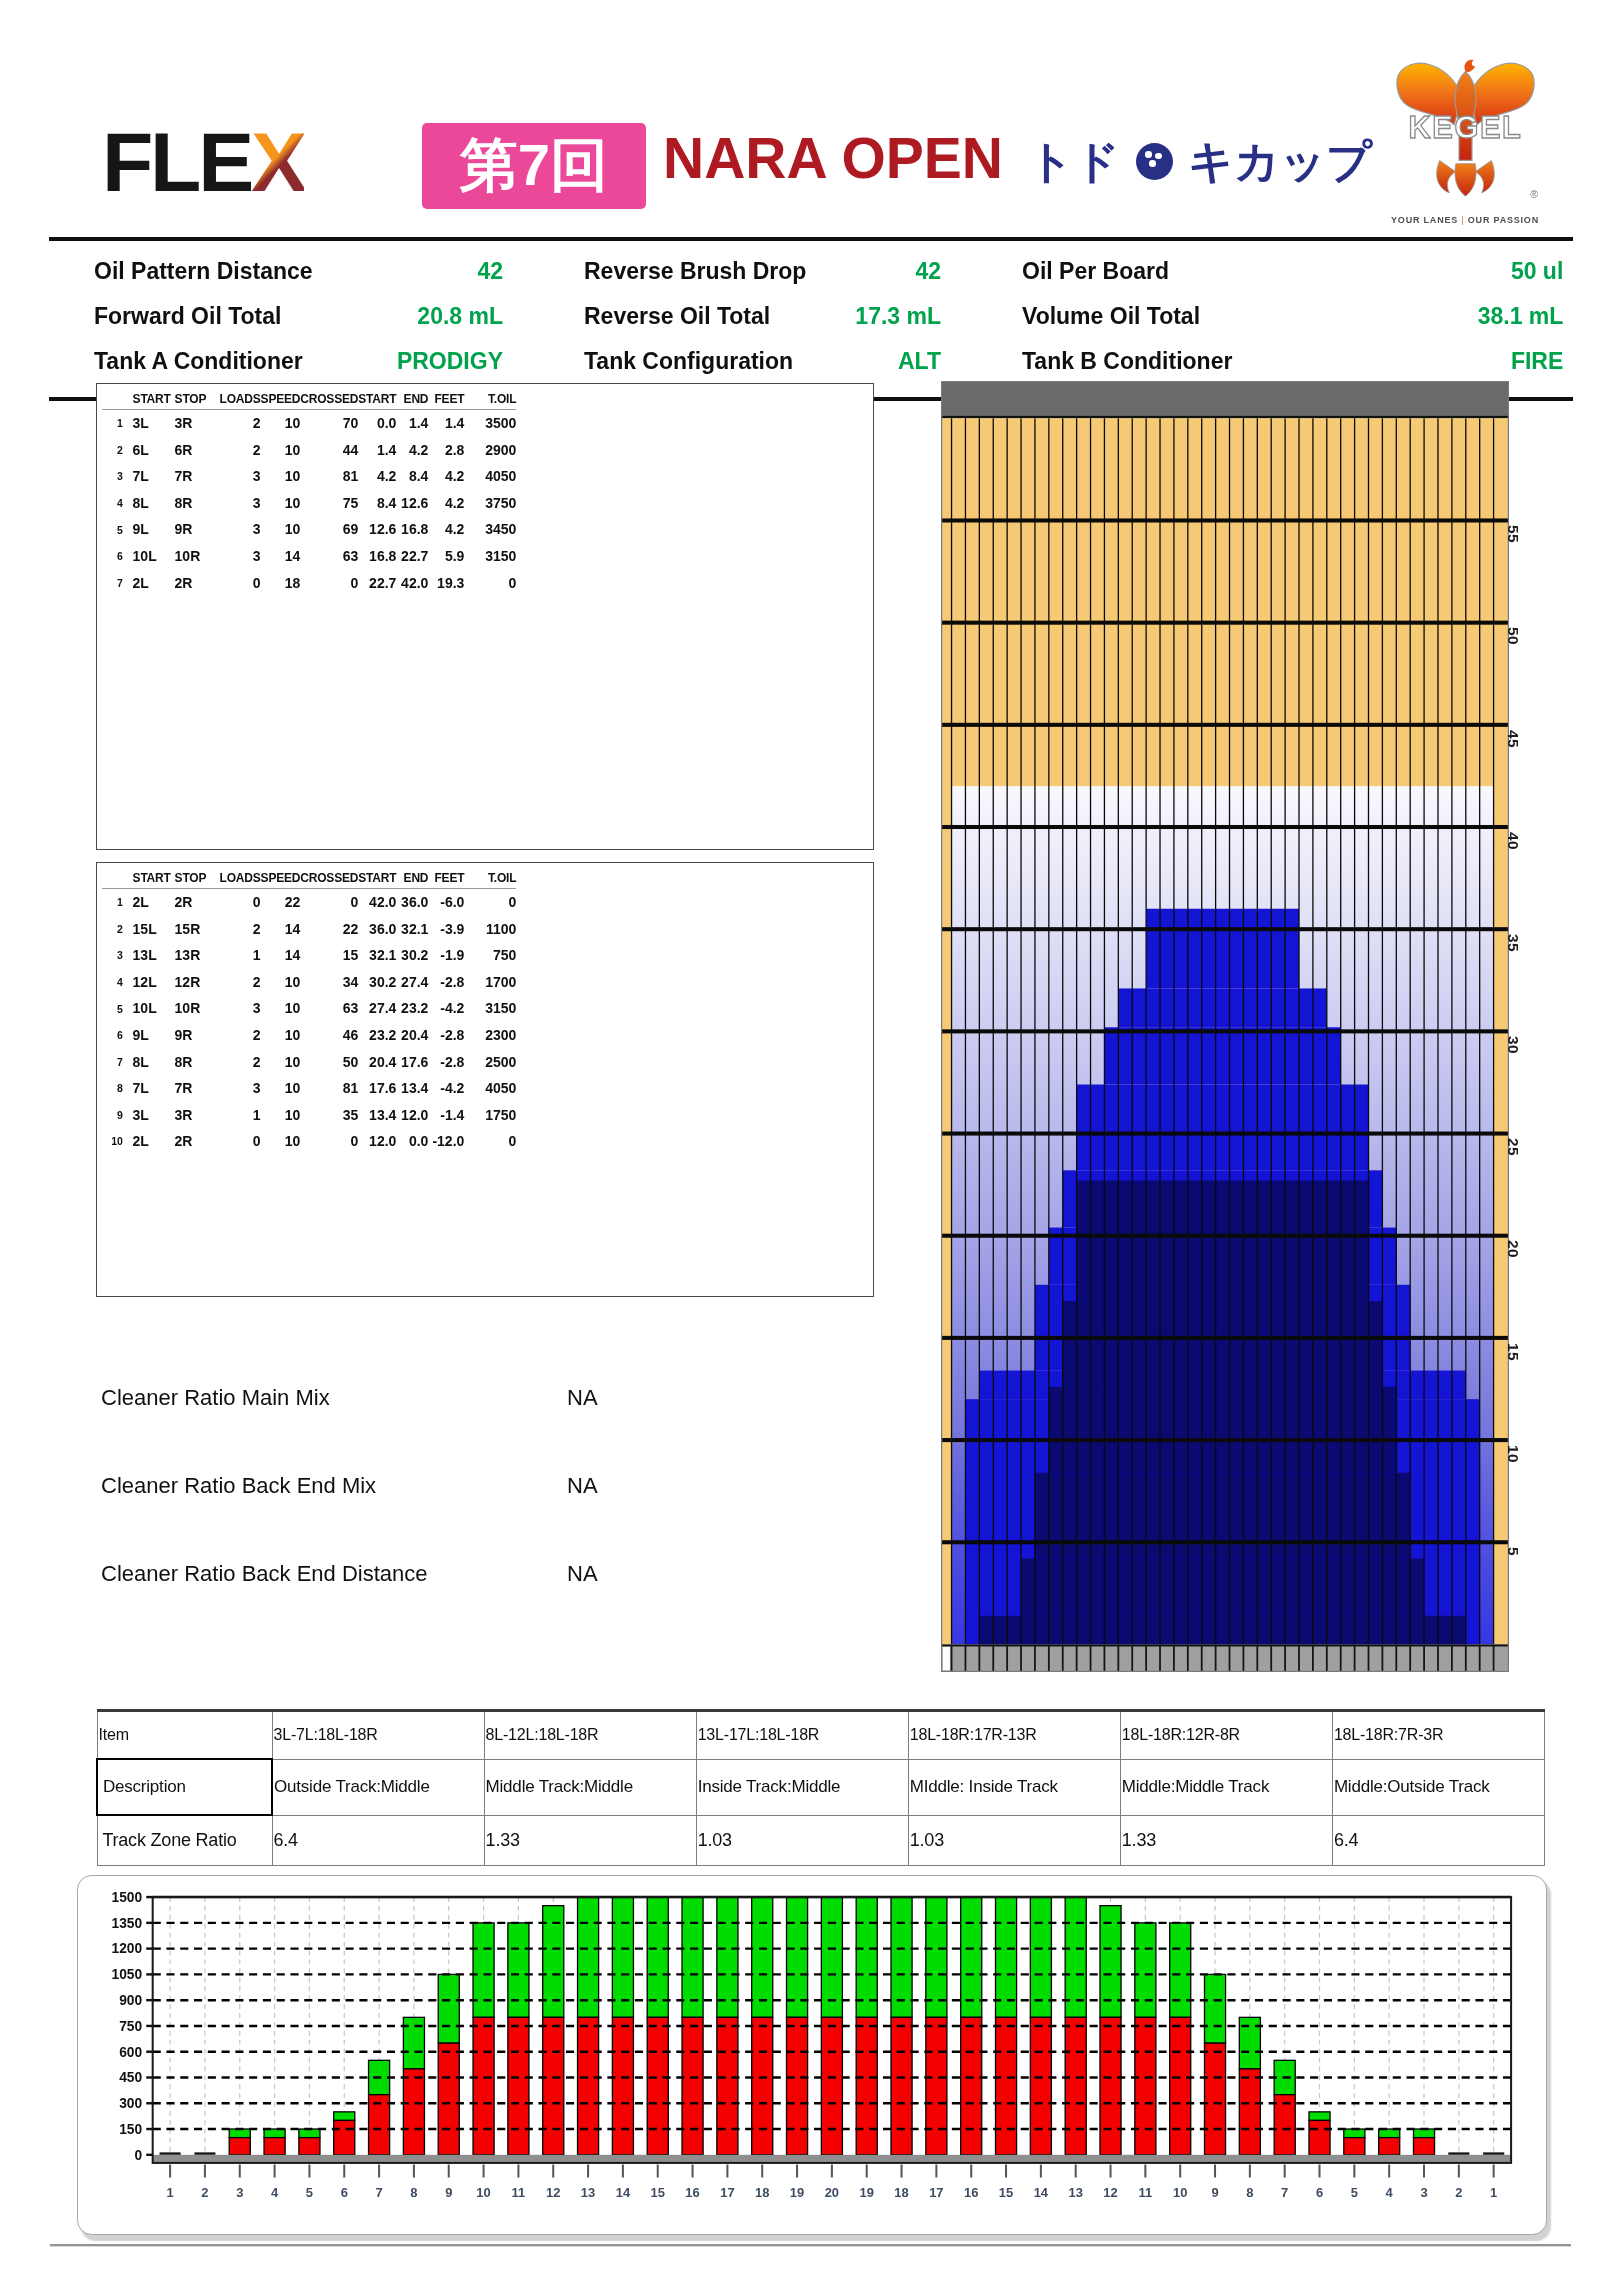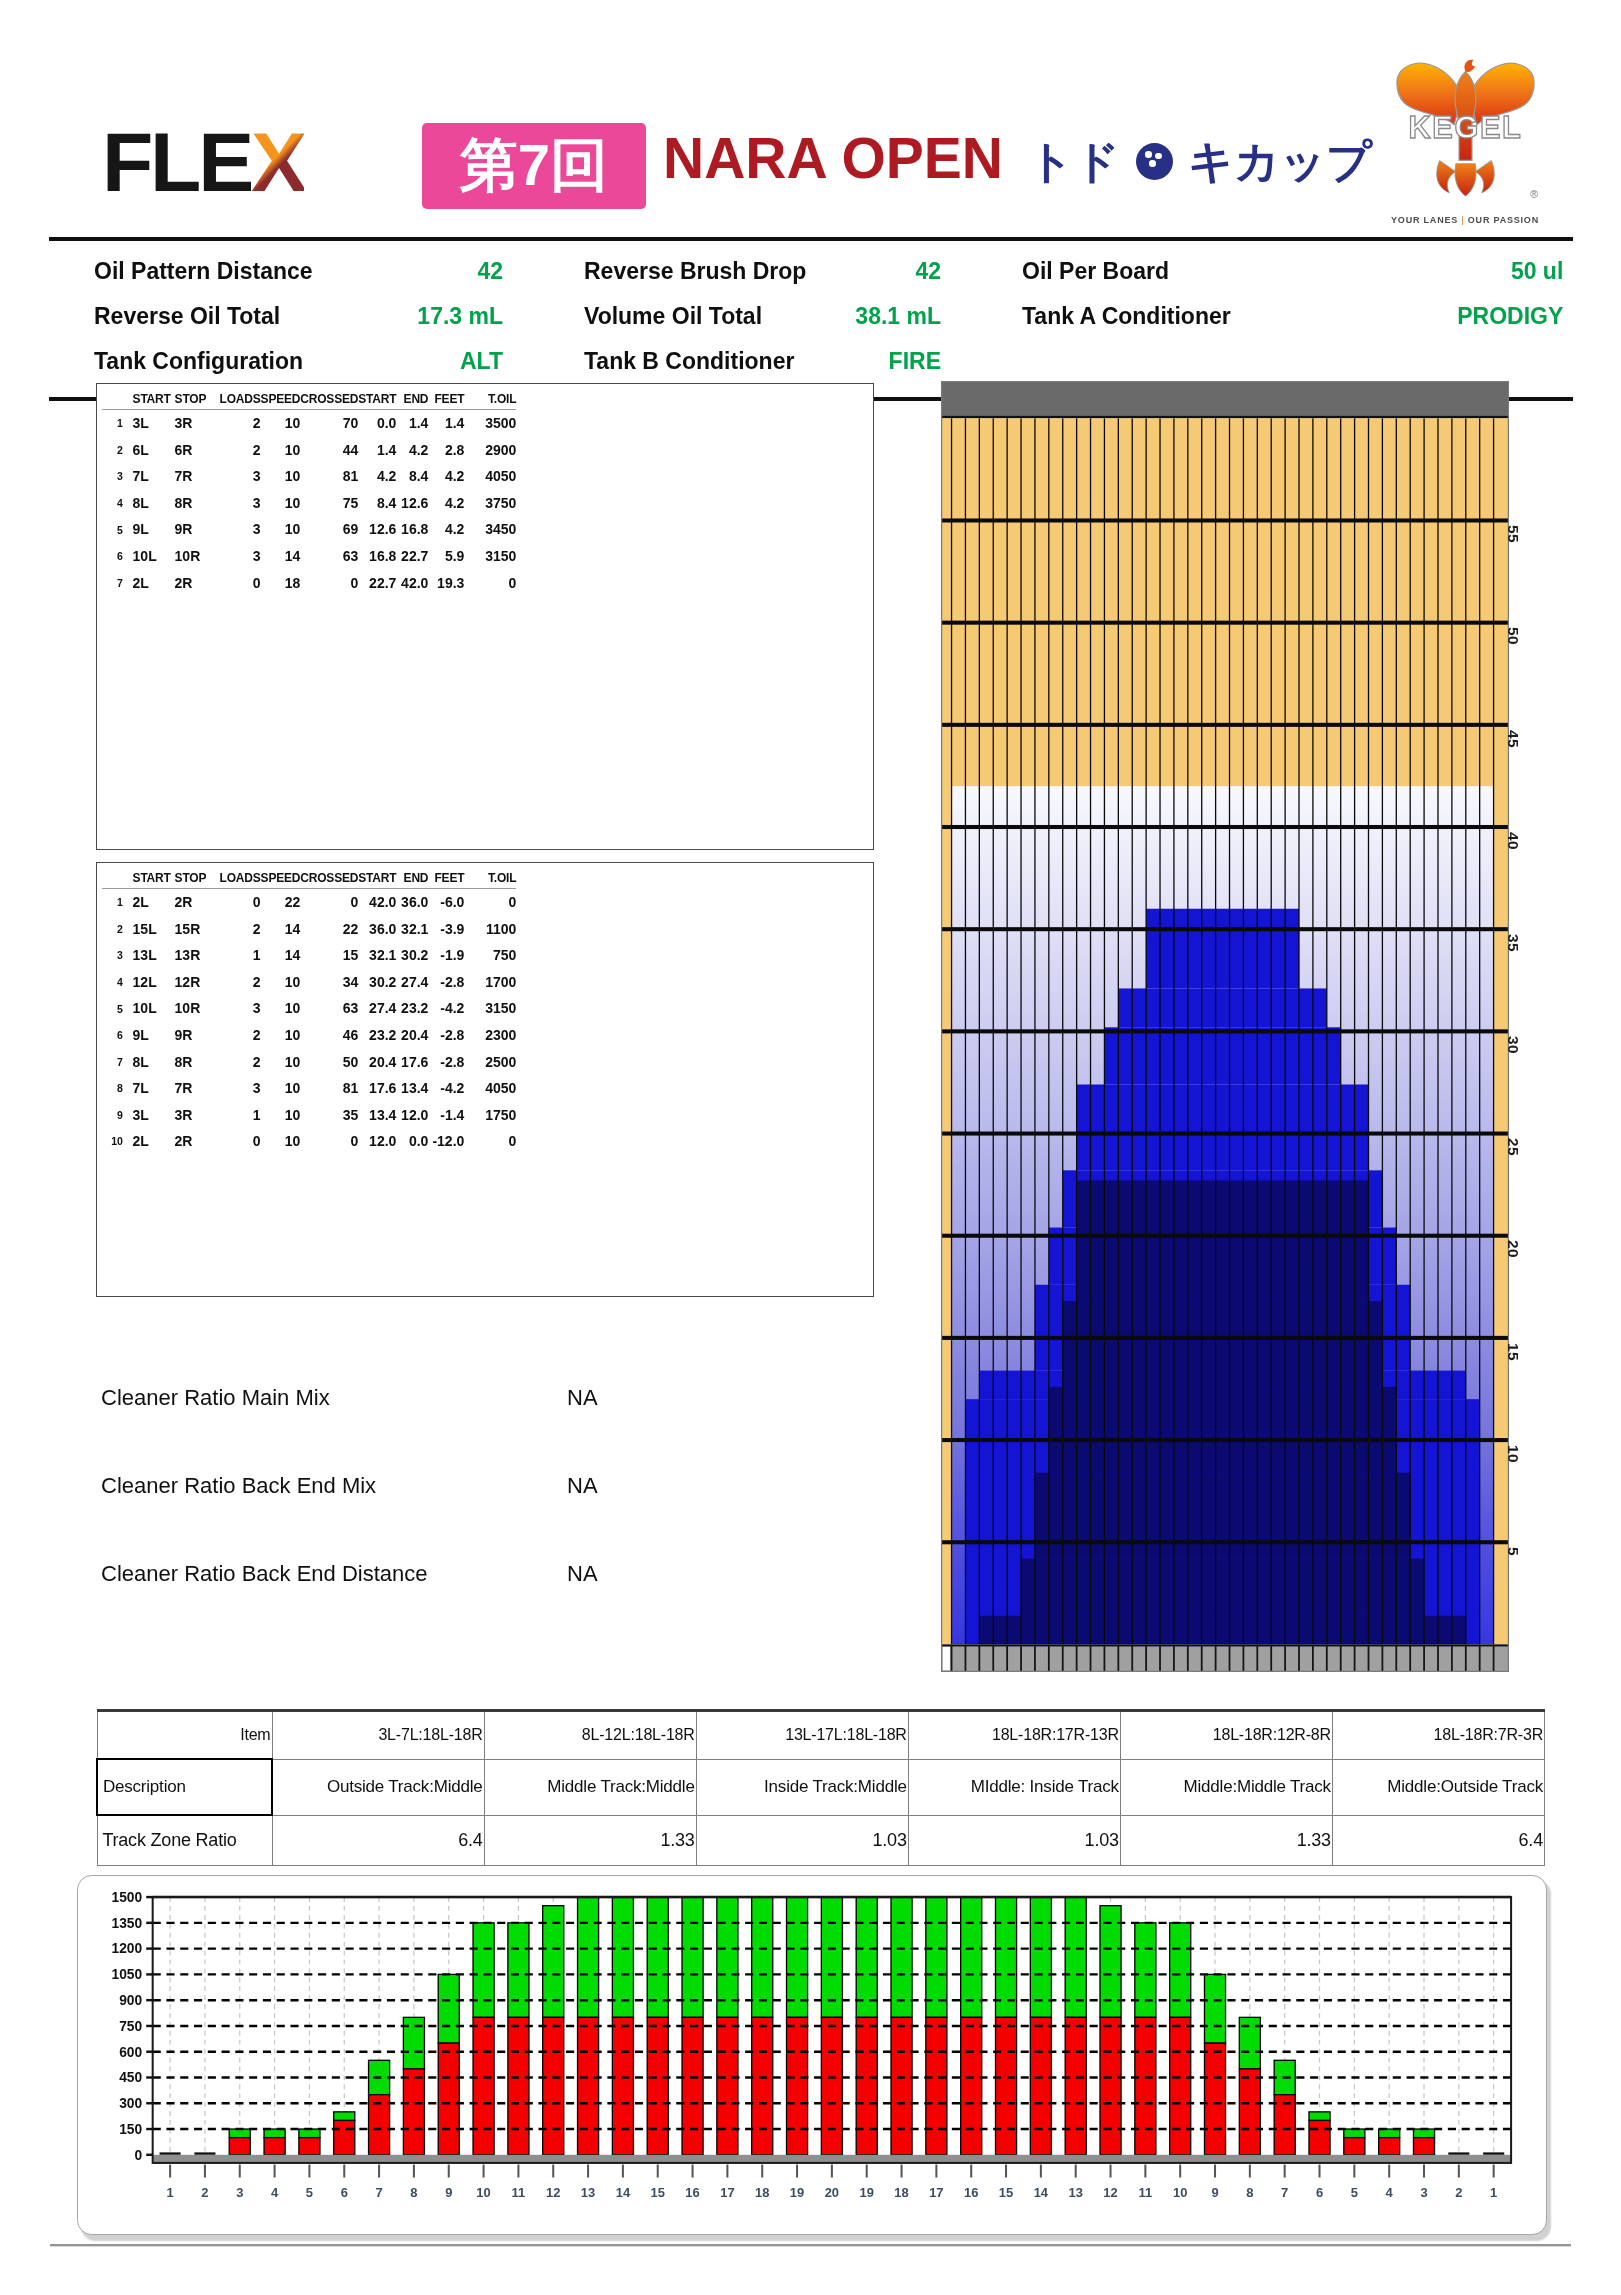--- a/index.html
+++ b/index.html
@@ -49,21 +49,21 @@
   .cleaner .lab{width:466px;}
   .cleaner .val{font-weight:400;}
 
   
   #lane-wrap{position:absolute;left:941px;top:381px;width:568px;height:1291px;}
   #lane-labels{position:absolute;left:1515px;top:0;width:32px;height:1703px;}
   .lane-lab{position:absolute;transform:rotate(90deg);transform-origin:0 0;font-size:15.4px;font-weight:700;color:#1c1c1c;letter-spacing:0.4px;}
 
   
   .track{position:absolute;left:96px;top:1709px;width:1449px;border-collapse:collapse;table-layout:fixed;}
-  .track td{border:1.6px solid #7e7e7e;text-align:right;color:#101010;letter-spacing:-0.2px;background:#fff;}
+  .track td{border:1.6px solid #7e7e7e;text-align:left;color:#101010;letter-spacing:-0.2px;background:#fff;}
   .track tr.hdr td{height:44px;font-size:16px;font-weight:400;border-top:3.2px solid #3a3a3a;}
   .track tr.desc td{height:52px;font-size:17px;font-weight:400;}
   .track tr.ratio td{height:47px;font-size:18px;font-weight:400;}
   .track td.item-col{width:172px;}
   .track td.desc-label{border:2.4px solid #000;text-align:left;padding-left:4.9px;}
   .track td.ratio-label{text-align:left;padding-left:4.9px;}
 
   
   .chart-panel{position:absolute;left:77px;top:1875px;width:1468px;height:358px;background:#fff;border:1.6px solid #a6a6a6;border-radius:14.6px;box-shadow:4px 5.7px 1.6px rgba(0,0,0,0.18);}
   .bottom-rule{position:absolute;left:50px;top:2244px;width:1521px;height:2.4px;background:#949494;border-bottom:1.6px solid #d9d9d9;}
@@ -120,20 +120,24 @@
         <span class="lab">Oil Pattern Distance</span>
         <span class="val">42</span>
       </div>
     <div class="cell">
         <span class="lab">Reverse Brush Drop</span>
         <span class="val">42</span>
       </div>
     <div class="cell">
         <span class="lab">Oil Per Board</span>
         <span class="val">50 ul</span>
+      </div>
+    <div class="cell">
+        <span class="lab">Forward Oil Total</span>
+        <span class="val">20.8 mL</span>
       </div>
     <div class="cell">
         <span class="lab">Reverse Oil Total</span>
         <span class="val">17.3 mL</span>
       </div>
     <div class="cell">
         <span class="lab">Volume Oil Total</span>
         <span class="val">38.1 mL</span>
       </div>
     <div class="cell">

